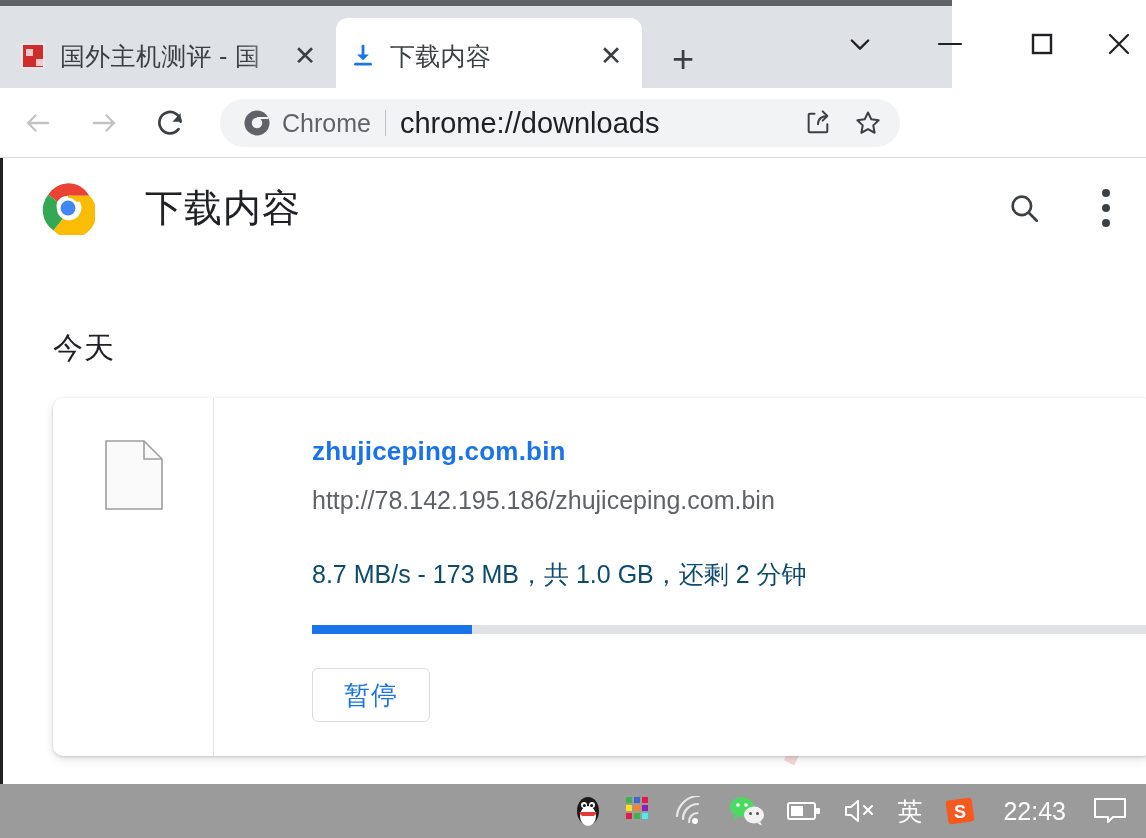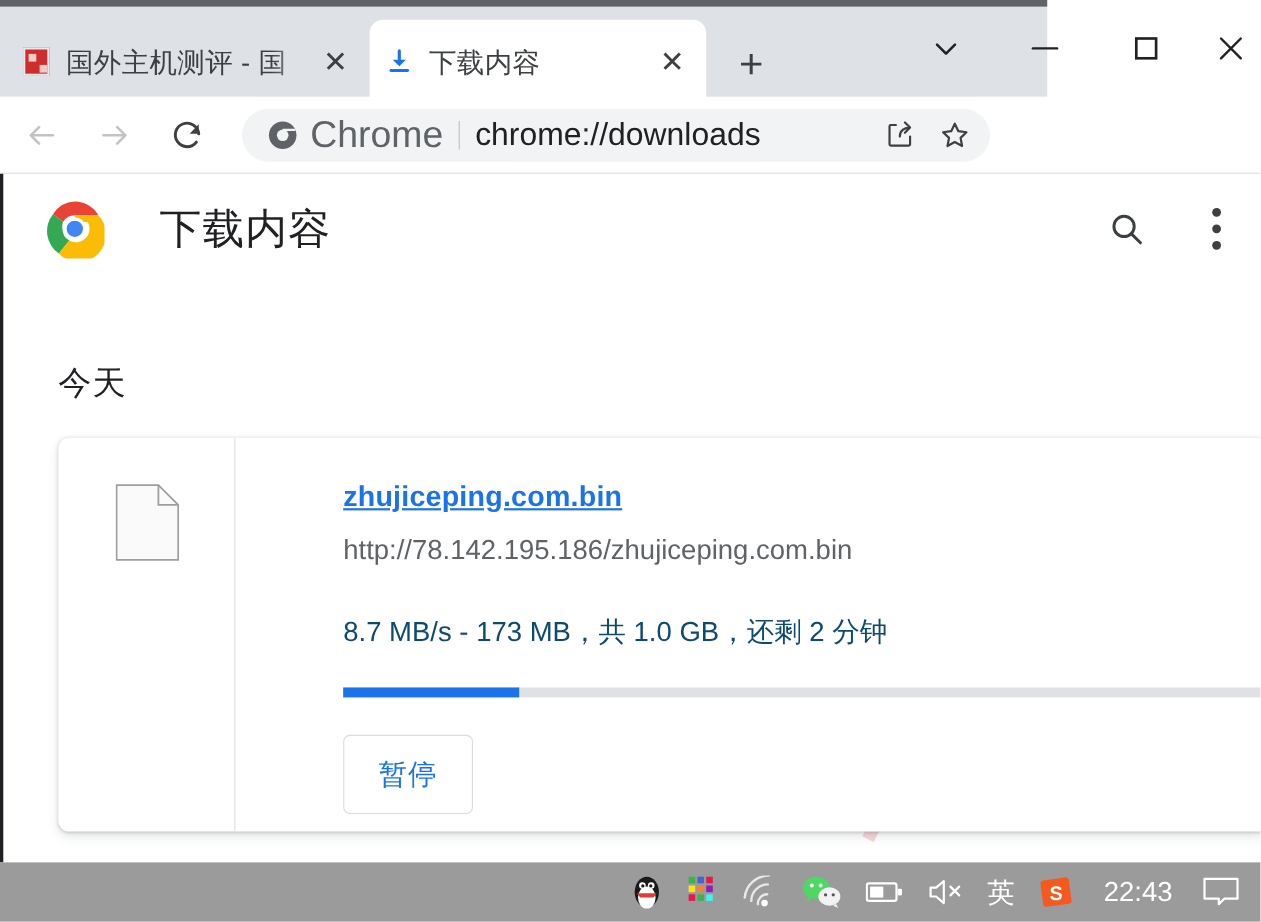--- a/index.html
+++ b/index.html
@@ -73,21 +73,21 @@
   }
   .navbtn { width: 56px; height: 56px; margin-left: 10px;
             display: flex; align-items: center; justify-content: center; }
   .navbtn.disabled { opacity: .38; }
   .omnibox {
     position: absolute; left: 220px; top: 11px; width: 680px; height: 48px;
     background: #f1f3f4; border-radius: 24px;
     display: flex; align-items: center; padding: 0 16px;
   }
   .omni-chrome-icon { width: 30px; height: 30px; flex: 0 0 30px; margin: 0 10px 0 6px; }
-  .omni-label { font-size: 34px; color: #5f6368; margin-right: 14px; }
+  .omni-label { font-size: 25px; color: #5f6368; margin-right: 14px; }
   .omni-div { width: 1px; height: 26px; background: #bdc1c6; margin-right: 14px; }
   .omni-url { font-size: 29px; color: #202124; white-space: nowrap; overflow: hidden; }
   .omni-action { position: absolute; width: 44px; height: 44px;
                  display: flex; align-items: center; justify-content: center; }
   .kebab-toolbar { position: absolute; left: 1122px; top: 102px; }
   .kebab-dot { width: 8px; height: 8px; border-radius: 50%; background: #5f6368;
                margin: 4px 0; }
 
   
   .page {
@@ -128,38 +128,38 @@
     background: #ffffff; border-radius: 10px;
     box-shadow: 0 1px 3px rgba(60,64,67,.22), 0 4px 10px rgba(60,64,67,.12);
     height: 358px;
   }
   .card-split { position: absolute; left: 160px; top: 0; width: 1px; height: 358px;
                 background: #e0e0e0; }
   .file-icon { position: absolute; left: 52px; top: 42px; }
   .card-body { position: absolute; left: 209px; top: 0; right: 0; height: 358px; }
   .dl-name {
     position: absolute; left: 50px; top: 38px;
-    font-size: 26px; font-weight: 700; color: #1a73e8; letter-spacing: .2px; text-decoration: underline;
+    font-size: 26px; font-weight: 700; color: #1a73e8; letter-spacing: .2px;
   }
   .dl-url {
     position: absolute; left: 50px; top: 88px;
     font-size: 25px; color: #5f6368;
   }
   .dl-status {
     position: absolute; left: 50px; top: 160px;
     font-size: 25px; color: #0c4a6e;
   }
   .progress-track {
     position: absolute; left: 50px; top: 227px; width: 887px; height: 9px;
     background: #dfe1e5;
   }
   .progress-fill { position: absolute; left: 0; top: 0; height: 9px; background: #1a73e8; }
   .btn-row { position: absolute; left: 50px; top: 270px; display: flex; gap: 18px; }
   .flatbtn {
-    min-width: 118px; height: 72px; padding: 0 22px;
+    min-width: 118px; height: 54px; padding: 0 22px;
     border: 1px solid #dadce0; border-radius: 6px; background: #ffffff;
     color: #1a73e8; font-size: 26px; font-family: inherit;
     display: flex; align-items: center; justify-content: center;
     letter-spacing: 1px;
   }
 
   
   .taskbar {
     position: absolute; left: 0; top: 784px; width: 1146px; height: 54px;
     background: #9b9b9b; display: flex; align-items: center;

